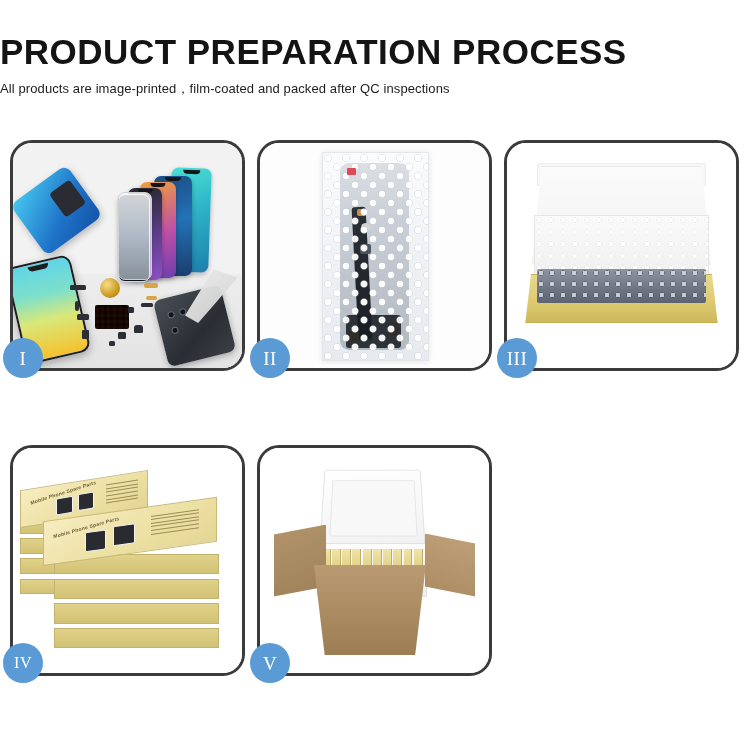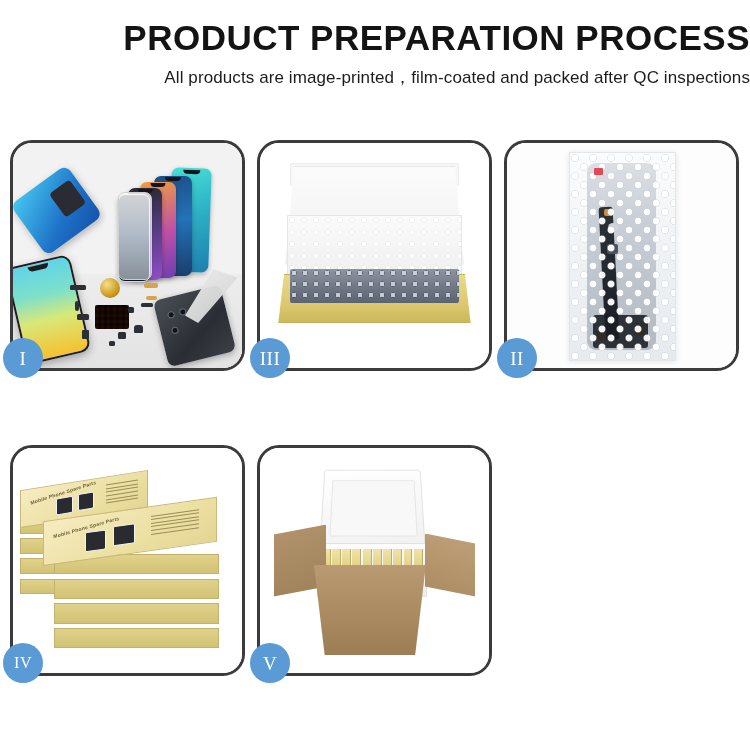--- a/index.html
+++ b/index.html
@@ -5,28 +5,28 @@
   * { margin:0; padding:0; box-sizing:border-box; }
   html, body {
     width:750px; height:750px;
     background:#ffffff;
     font-family:"Liberation Sans", sans-serif;
     overflow:hidden;
   }
   .page { position:relative; width:750px; height:750px; background:#fff; }
 
   
-  .header { width:100%; text-align:right; padding-top:20px; }
+  .header { width:100%; text-align:left; padding-top:34px; }
   .title {
     font-size:35px; font-weight:bold; color:#141414;
     letter-spacing:0.5px; line-height:1.05;
     white-space:nowrap;
   }
   .subtitle {
-    margin-top:9px; font-size:17px; color:#1c1c1c;
+    margin-top:9px; font-size:13px; color:#1c1c1c;
     font-weight:400; letter-spacing:0.1px; white-space:nowrap;
   }
 
   
   .grid {
     position:absolute; left:10px; top:140px;
     width:730px; height:536px;
     display:grid;
     grid-template-columns:235px 235px 235px;
     grid-template-rows:231px 231px;
@@ -389,34 +389,20 @@
           <div class="chip" style="left:56%;top:71%;width:12px;height:4px;"></div>
 
           <div class="flex-c" style="left:57%;top:62%;width:14px;height:5px;"></div>
           <div class="flex-c" style="left:58%;top:68%;width:11px;height:4px;"></div>
           <div class="flex-c" style="left:27%;top:70%;width:4px;height:10px;background:#2c2f36;"></div>
 
           <div class="tweez"></div>
         </div>
       </div>
       <div class="badge">I</div>
-    </div>
-
-    <div class="panel p3">
-      <div class="panel-inner">
-        <div class="stage">
-          <div class="bg"></div>
-          <div class="p3lidtop"></div>
-          <div class="p3lid"></div>
-          <div class="p3foam"></div>
-          <div class="p3tray"></div>
-          <div class="p3bubble"></div>
-        </div>
-      </div>
-      <div class="badge">III</div>
     </div>
 
     <div class="panel p2">
       <div class="panel-inner">
         <div class="stage">
           <div class="bg"></div>
           <div class="bubblebag">
             <div class="screenpart"></div>
             <div class="flexcable"></div>
             <div class="connpad" style="left:36%;top:34%;width:10px;height:9px;border-radius:50%;background:#cfd3d8;"></div>
@@ -426,20 +412,34 @@
             <div class="goldtab" style="left:62%;top:82%;width:10px;height:12px;"></div>
             <div class="connpad" style="left:22%;top:78%;width:52%;height:16%;border-radius:3px;opacity:.88;"></div>
             <div class="redlabel"></div>
             <div class="bubbles"></div>
           </div>
         </div>
       </div>
       <div class="badge">II</div>
     </div>
 
+    <div class="panel p3">
+      <div class="panel-inner">
+        <div class="stage">
+          <div class="bg"></div>
+          <div class="p3lidtop"></div>
+          <div class="p3lid"></div>
+          <div class="p3foam"></div>
+          <div class="p3tray"></div>
+          <div class="p3bubble"></div>
+        </div>
+      </div>
+      <div class="badge">III</div>
+    </div>
+
     <div class="panel p4">
       <div class="panel-inner">
         <div class="stage">
           <div class="bg"></div>
 
           <div class="yside" style="left:3%;top:31%;width:38%;height:7%;"></div>
           <div class="yside" style="left:3%;top:40%;width:38%;height:7%;"></div>
           <div class="yside" style="left:3%;top:49%;width:38%;height:7%;"></div>
           <div class="yside" style="left:3%;top:58%;width:38%;height:7%;"></div>
 

